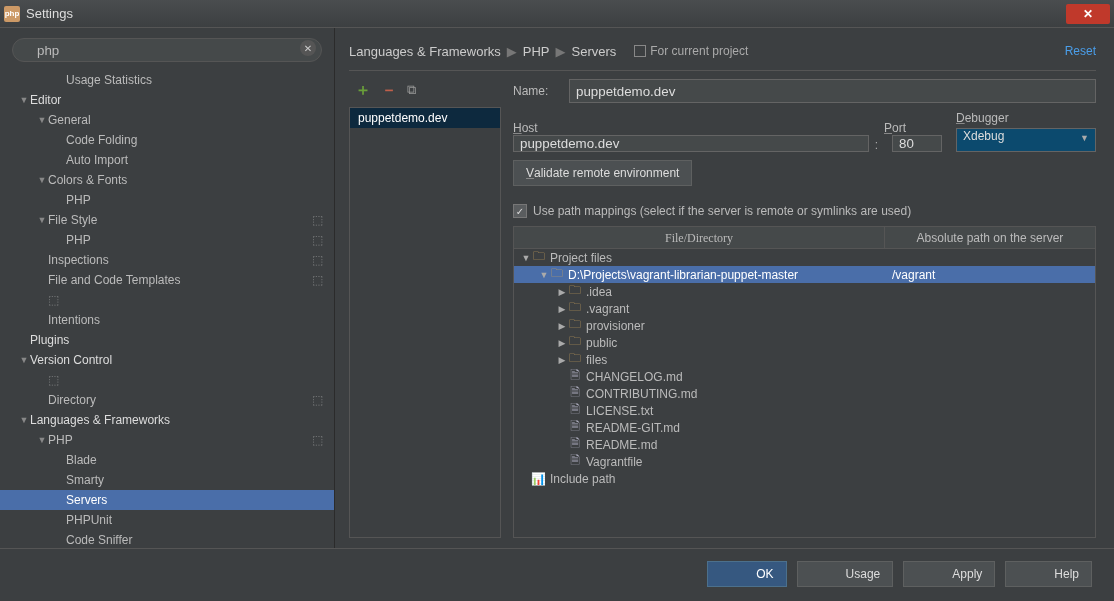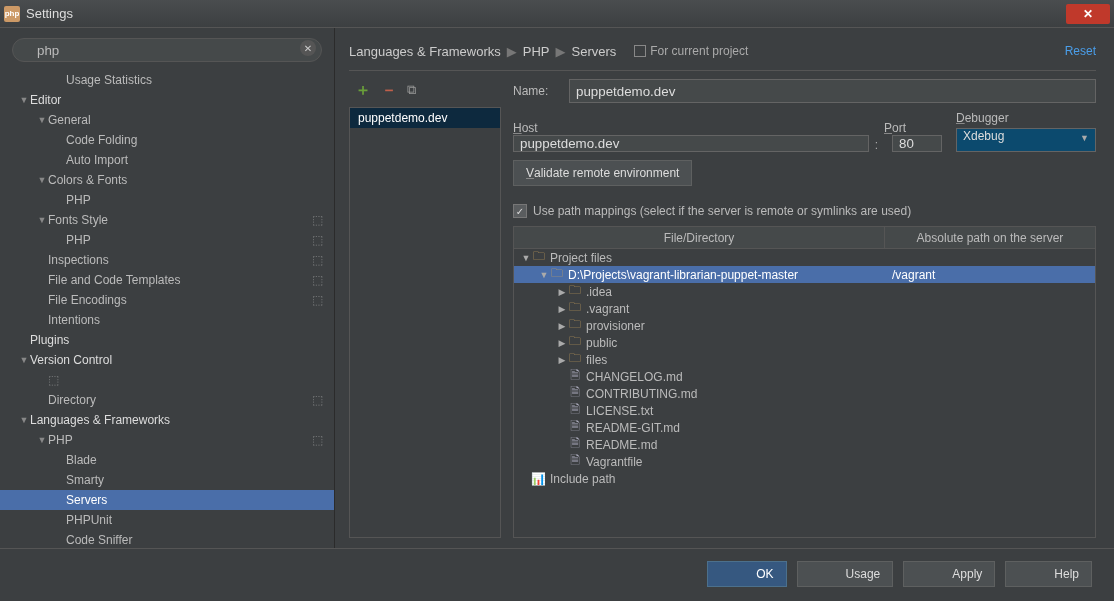--- a/index.html
+++ b/index.html
@@ -64,21 +64,21 @@
   .select .sarrow { position: absolute; right: 6px; top: 4px; color: #aaa; font-size: 9px; }
 
   .btn { height: 26px; padding: 0 12px; background: #4c5052; border: 1px solid #5e6060; color: #ddd; display: inline-flex; align-items: center; cursor: pointer; }
   .btn.primary { background: #365880; border-color: #4c708c; color: #fff; font-weight: 500; }
 
   .chk-row { display: flex; align-items: center; margin: 10px 0 8px 0; gap: 6px; }
   .chk { width: 14px; height: 14px; background: #5a5d5f; border: 1px solid #777; display: flex; align-items: center; justify-content: center; font-size: 10px; color: #ddd; }
 
   .mappings { flex: 1; border: 1px solid #555; display: flex; flex-direction: column; min-height: 0; }
   .map-header { display: flex; height: 22px; background: #45494a; border-bottom: 1px solid #555; }
-  .map-header .col1 { flex: 1; text-align: center; line-height: 22px; border-right: 1px solid #555; }
+  .map-header .col1 { flex: 1; text-align: center; line-height: 22px; border-right: 1px solid #555; font-family: Liberation Serif, serif; }
   .map-header .col2 { width: 210px; text-align: center; line-height: 22px; }
   .map-body { flex: 1; overflow: auto; background: #3c3f41; }
   .file-row { display: flex; align-items: center; height: 17px; }
   .file-row.hl { background: #4a6ea9; color: #fff; }
   .file-row .indent { display: inline-block; }
   .file-row .farrow { width: 12px; text-align: center; font-size: 9px; color: #aaa; }
   .file-row .ficon { width: 14px; height: 12px; margin-right: 4px; display: inline-flex; align-items:center; justify-content:center;}
   .folder { color: #c9a05e; }
   .file { color: #aab; }
   .file-row .fname { flex: 1; }
@@ -134,41 +134,40 @@
         <div class="tree-item depth1">
           <span class="arrow">▼</span>
           <span class="label">Colors &amp; Fonts</span>
         </div>
         <div class="tree-item depth2">
           <span class="arrow"></span>
           <span class="label">PHP</span>
         </div>
         <div class="tree-item depth1">
           <span class="arrow">▼</span>
-          <span class="label">Fonts Style</span>
+          <span class="label">File Style</span>
           <span class="cfg">⬚</span>
         </div>
         <div class="tree-item depth2">
           <span class="arrow"></span>
           <span class="label">PHP</span>
           <span class="cfg">⬚</span>
         </div>
         <div class="tree-item depth1">
           <span class="arrow"></span>
           <span class="label">Inspections</span>
           <span class="cfg">⬚</span>
         </div>
         <div class="tree-item depth1">
           <span class="arrow"></span>
           <span class="label">File and Code Templates</span>
           <span class="cfg">⬚</span>
         </div>
         <div class="tree-item depth1">
           <span class="arrow"></span>
-          <span class="label">File Encodings</span>
           <span class="cfg">⬚</span>
         </div>
         <div class="tree-item depth1">
           <span class="arrow"></span>
           <span class="label">Intentions</span>
         </div>
         <div class="tree-item depth0 bold">
           <span class="arrow"></span>
           <span class="label">Plugins</span>
         </div>

